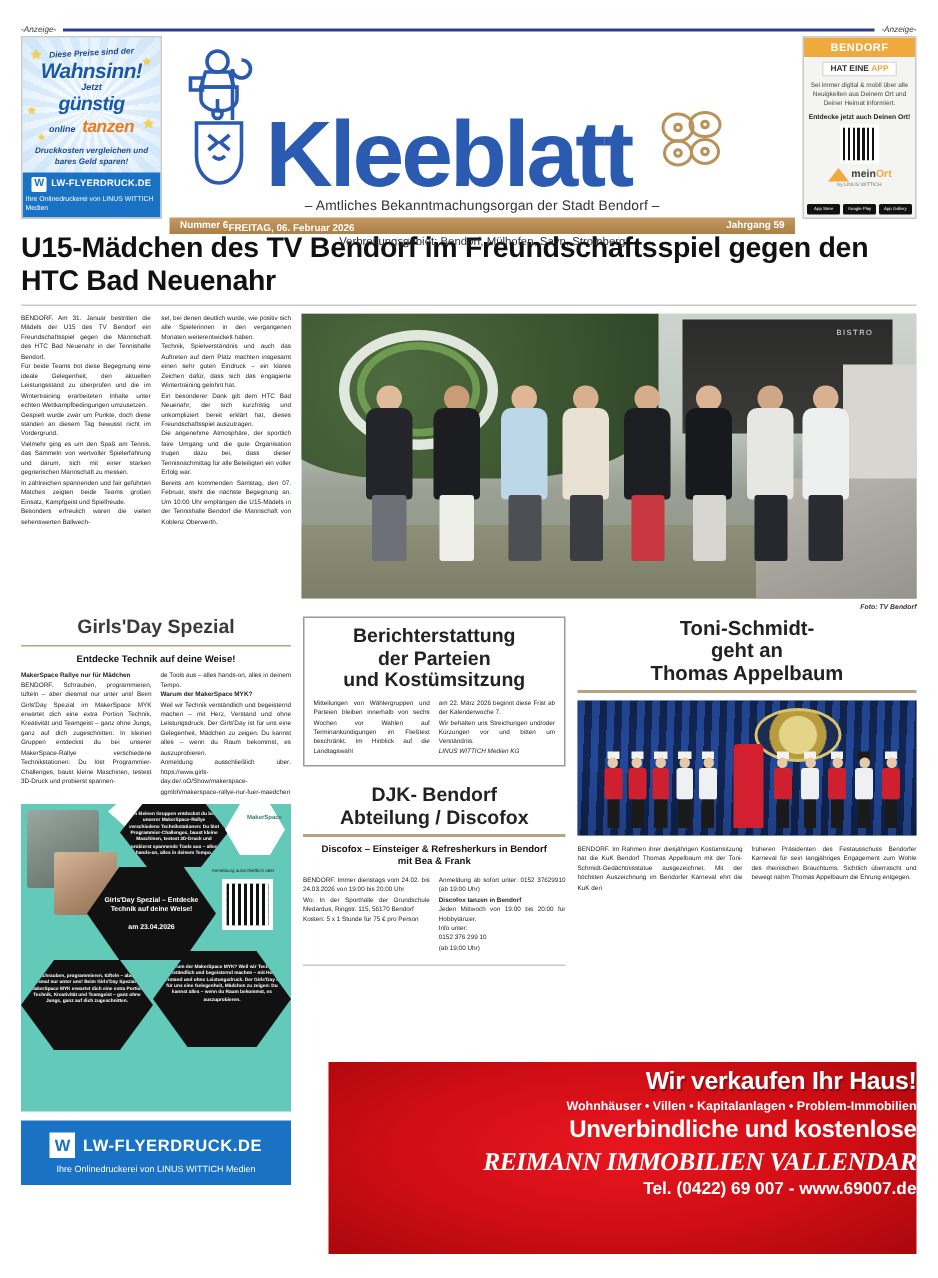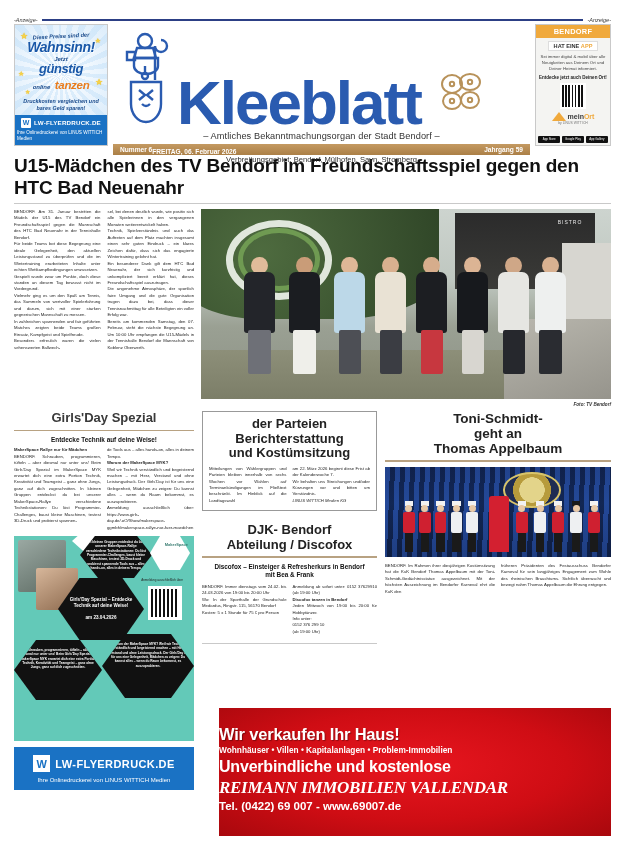--- a/index.html
+++ b/index.html
@@ -135,21 +135,21 @@
   .kp-fig { position:absolute; bottom:6%; width:5.2%; height:52%;}
   .kp-h { position:absolute; left:20%; top:0; width:60%; height:16%; background:#e8c9a7; border-radius:50%;}
   .kp-hat { position:absolute; left:14%; top:-9%; width:72%; height:12%; background:#f2f2f2;}
   .kp-t { position:absolute; left:0; top:15%; width:100%; height:45%; background:#cf2030; border-radius:2px;}
   .kp-p { position:absolute; left:14%; top:60%; width:72%; height:40%; background:#1a1a1a;}
   .kp-red { position:absolute; left:46%; bottom:6%; width:9%; height:62%; background:#d32030; border-radius:3px 3px 0 0;}
 
   
   .red-ad { position:absolute; left:219px; right:14px; bottom:16px; height:128px;
     background:radial-gradient(ellipse at 50% 45%, #e8161f 0%, #cf0d14 55%, #a8080d 100%);
-    color:#fff; text-align:left; padding-top:17px;}
+    color:#fff; text-align:right; padding-top:4px;}
   .ra-1 { font-size:16.5px; font-weight:bold; letter-spacing:-.2px; text-shadow:1px 1px 1px rgba(0,0,0,.35);}
   .ra-2 { font-size:8.3px; font-weight:bold; margin-top:1px;}
   .ra-3 { font-size:16px; font-weight:bold; margin-top:3px; letter-spacing:-.2px;}
   .ra-4 { font-size:16px; font-weight:bold; letter-spacing:-.2px;}
   .ra-5 { font-family:"Liberation Serif", serif; font-style:italic; font-weight:bold; font-size:17px; margin-top:2px; letter-spacing:-.3px;}
   .ra-6 { font-size:11.5px; font-weight:bold; margin-top:2px;}
 </style>
 </head>
 <body>
 
@@ -370,22 +370,22 @@
           <span class="flyer-mark">W</span>
           <span class="flyer-txt">LW-FLYERDRUCK.DE</span>
         </div>
         <div class="flyer-sub">Ihre Onlinedruckerei von LINUS WITTICH Medien</div>
       </div>
     </div>
 
     <div class="mcol-c">
       <div class="boxed">
         <div class="sec-title blk">
+          <div>Berichterstattung</div>
           <div>der Parteien</div>
-          <div>Berichterstattung</div>
           <div>und Kostümsitzung</div>
         </div>
         <div class="two-col" style="margin-top:5px">
           <div class="col">
             <p class="jtext">Mitteilungen von Wählergruppen und Parteien bleiben innerhalb von sechs Wochen vor Wahlen auf Terminankündigungen im Fließtext beschränkt. Im Hinblick auf die Landtagswahl</p>
           </div>
           <div class="col">
             <p class="jtext">am 22. März 2026 beginnt diese Frist ab der Kalenderwoche 7.</p>
             <p class="jtext">Wir behalten uns Streichungen und/oder Kürzungen vor und bitten um Verständnis.</p>
             <p class="jtext" style="font-style:italic">LINUS WITTICH Medien KG</p>

